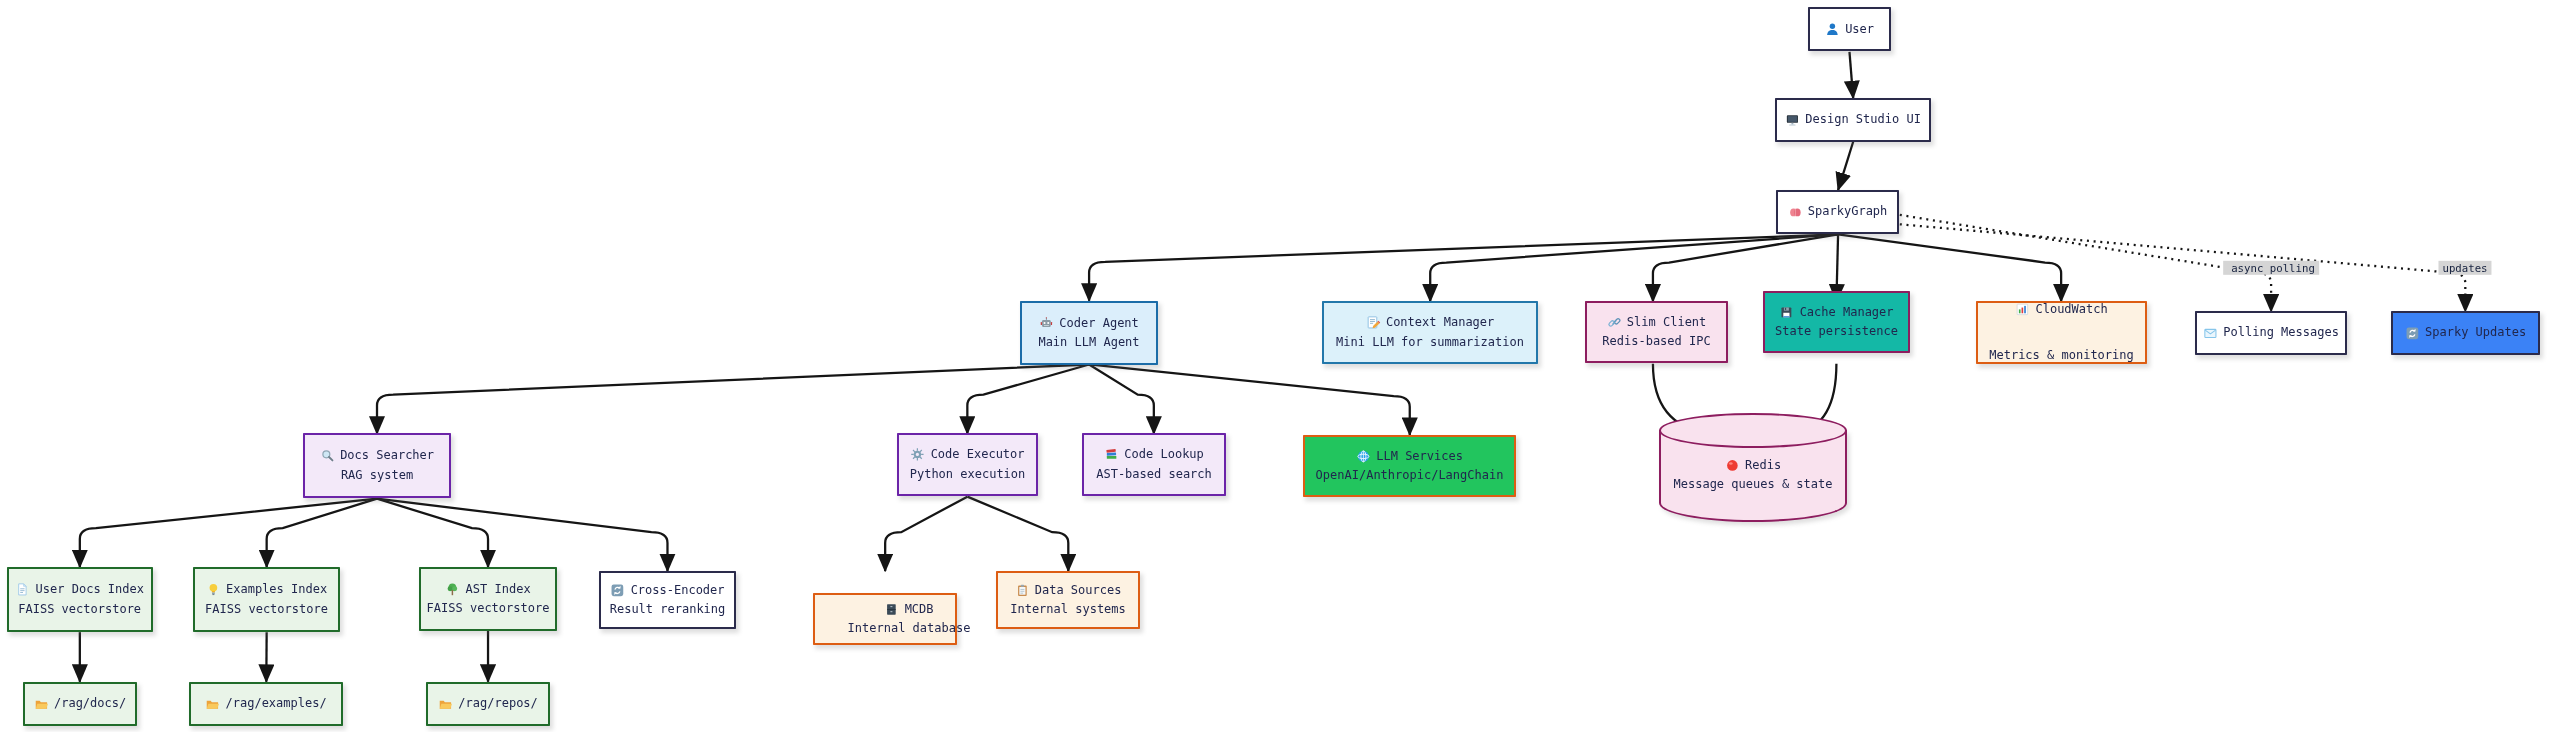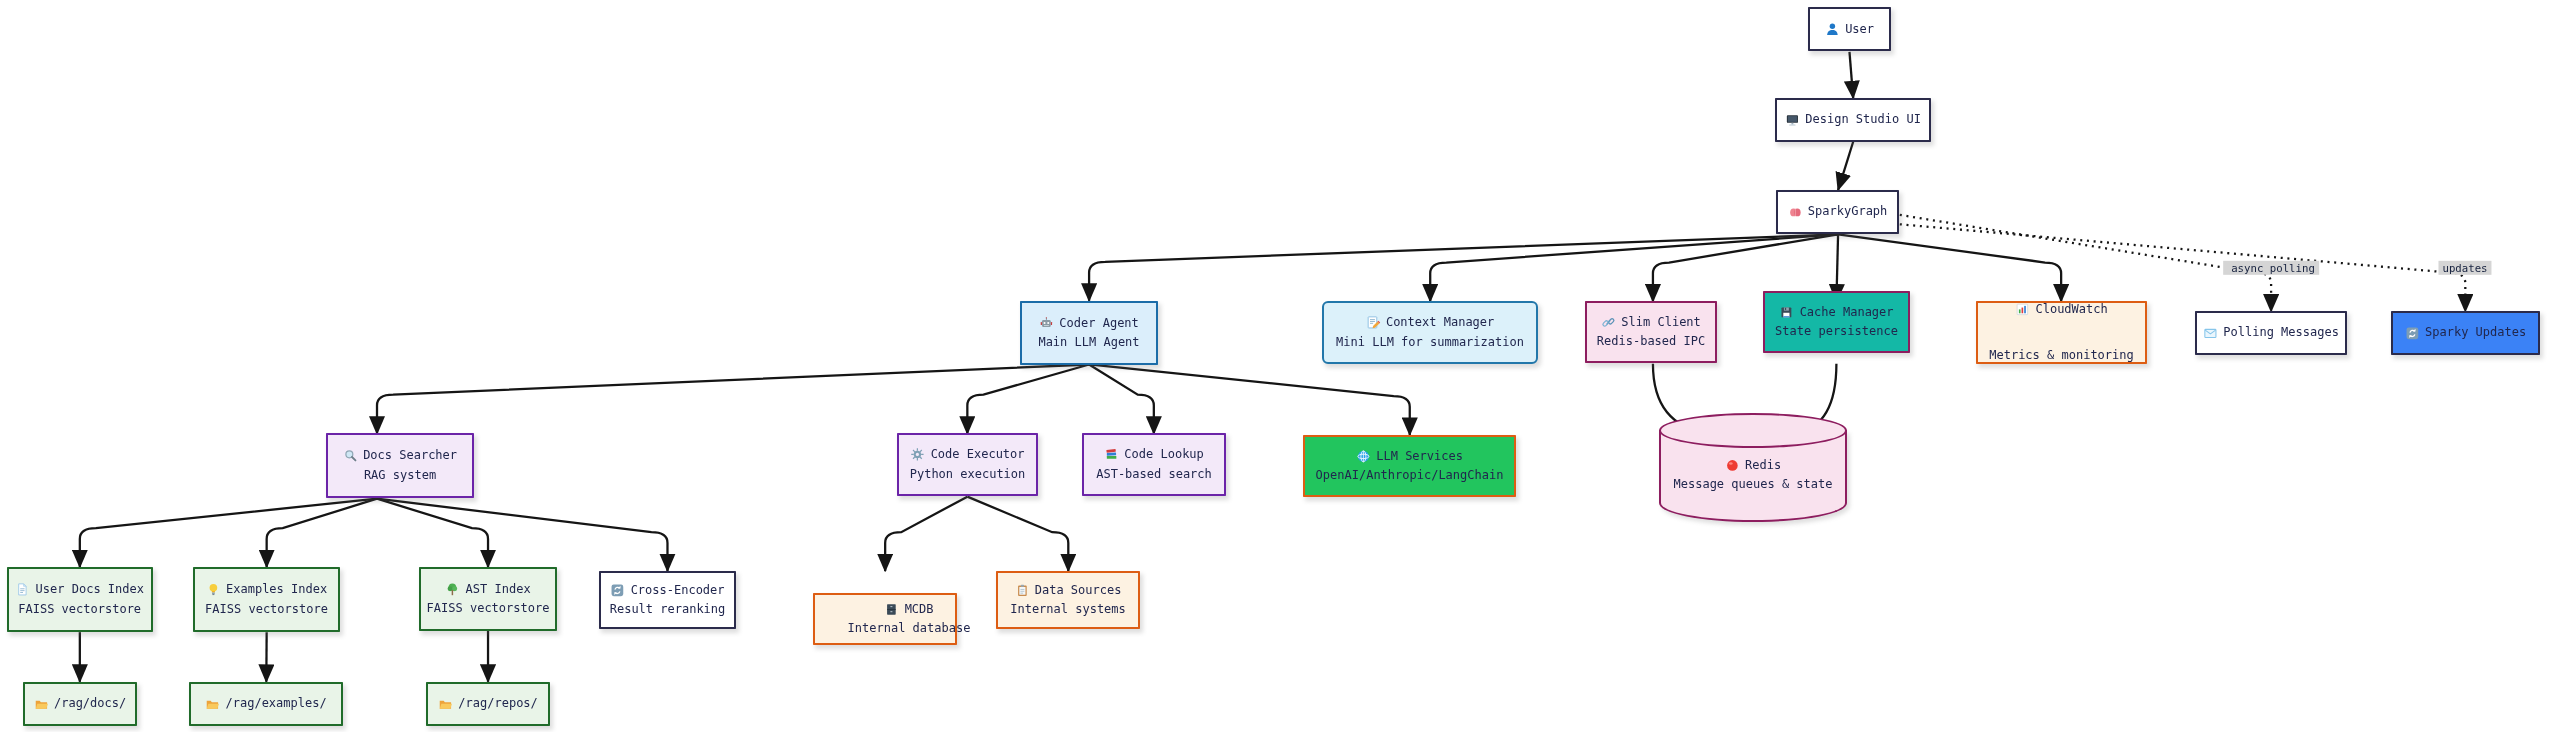--- a/index.html
+++ b/index.html
@@ -215,30 +215,30 @@
     </div>
     <div class="node" style="left: 1020px; top: 301px; width: 138px; height: 64px; background: rgb(219, 238, 251); border-color: rgb(27, 108, 168);">
       <div class="l1">
         <svg class="icon" viewBox="0 0 24 24" aria-hidden="true">
           <use href="#robot-icon"></use>
         </svg>
         <span>Coder Agent</span>
       </div>
       <div class="l2">Main LLM Agent</div>
     </div>
-    <div class="node" style="left: 1322px; top: 301px; width: 216px; height: 63px; background: rgb(220, 241, 250); border-color: rgb(34, 119, 170); border-radius: 6px;">
+    <div class="node" style="left: 1322px; top: 301px; width: 216px; height: 63px; background: rgb(220, 241, 250); border-color: rgb(34, 119, 170);">
       <div class="l1">
         <svg class="icon" viewBox="0 0 24 24" aria-hidden="true">
           <use href="#memo-icon"></use>
         </svg>
         <span>Context Manager</span>
       </div>
       <div class="l2">Mini LLM for summarization</div>
     </div>
-    <div class="node" style="left: 1585px; top: 301px; width: 132px; height: 62px; background: rgb(249, 226, 238); border-color: rgb(141, 29, 95);">
+    <div class="node" style="left: 1585px; top: 301px; width: 143px; height: 62px; background: rgb(249, 226, 238); border-color: rgb(141, 29, 95);">
       <div class="l1">
         <svg class="icon" viewBox="0 0 24 24" aria-hidden="true">
           <use href="#link-icon"></use>
         </svg>
         <span>Slim Client</span>
       </div>
       <div class="l2">Redis-based IPC</div>
     </div>
     <div class="node" style="left: 1763px; top: 291px; width: 147px; height: 62px; background: #14b8a6; border-color: rgb(141, 29, 95);">
       <div class="l1">
@@ -267,21 +267,21 @@
       </div>
     </div>
     <div class="node" style="left: 2391px; top: 311px; width: 149px; height: 44px; background: #3b82f6; border-color: rgb(43, 43, 75);">
       <div class="l1">
         <svg class="icon" viewBox="0 0 24 24" aria-hidden="true">
           <use href="#refresh-icon"></use>
         </svg>
         <span>Sparky Updates</span>
       </div>
     </div>
-    <div class="node" style="left: 303px; top: 433px; width: 148px; height: 65px; background: rgb(243, 233, 249); border-color: rgb(107, 36, 168); margin-left: 23px;">
+    <div class="node" style="left: 303px; top: 433px; width: 148px; height: 65px; background: rgb(243, 233, 249); border-color: rgb(107, 36, 168);">
       <div class="l1">
         <svg class="icon" viewBox="0 0 24 24" aria-hidden="true">
           <use href="#magnifier-icon"></use>
         </svg>
         <span>Docs Searcher</span>
       </div>
       <div class="l2">RAG system</div>
     </div>
     <div class="node" style="left: 897px; top: 433px; width: 141px; height: 63px; background: rgb(243, 233, 249); border-color: rgb(107, 36, 168);">
       <div class="l1">

